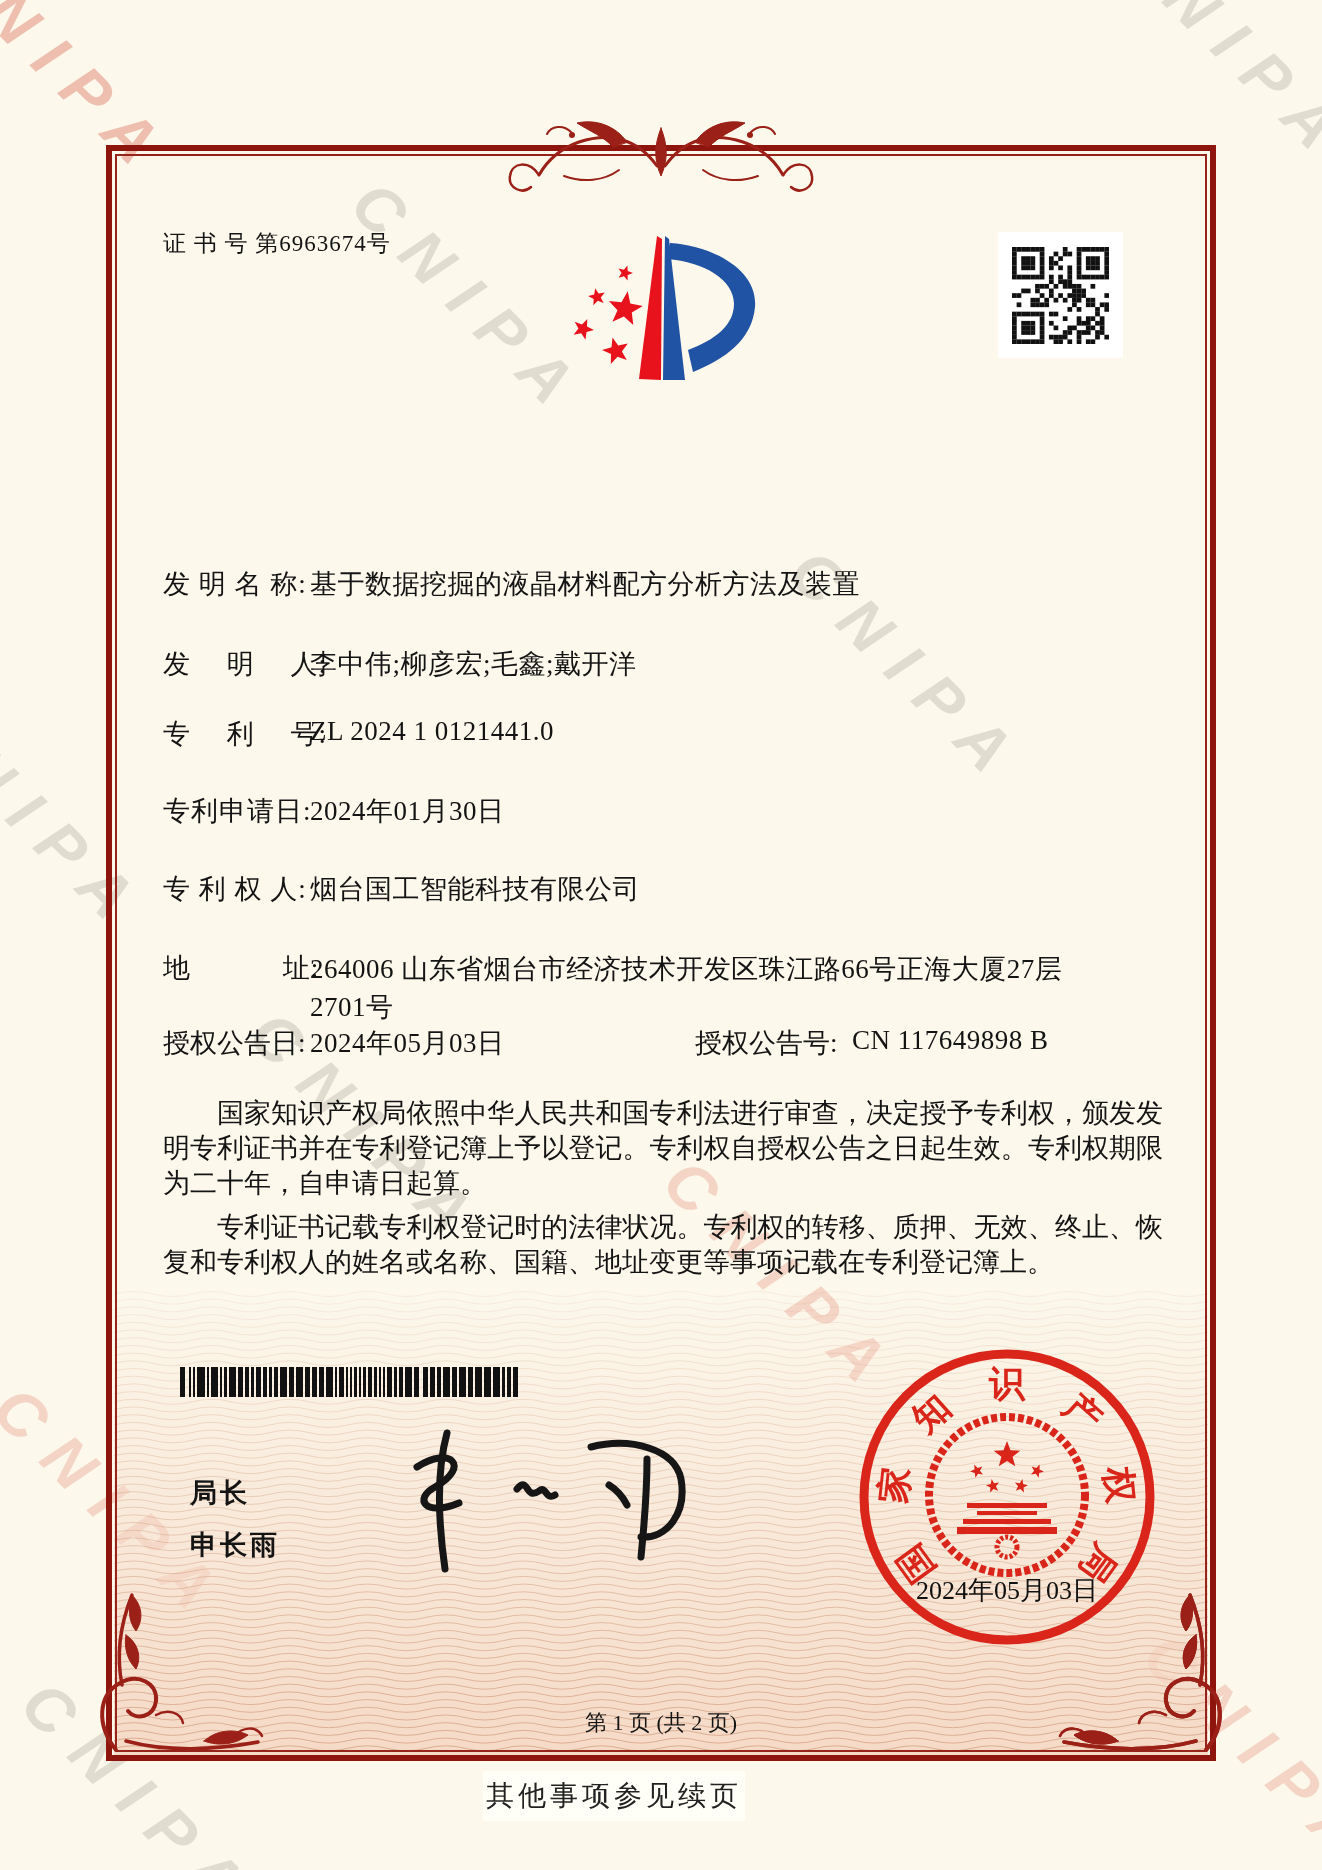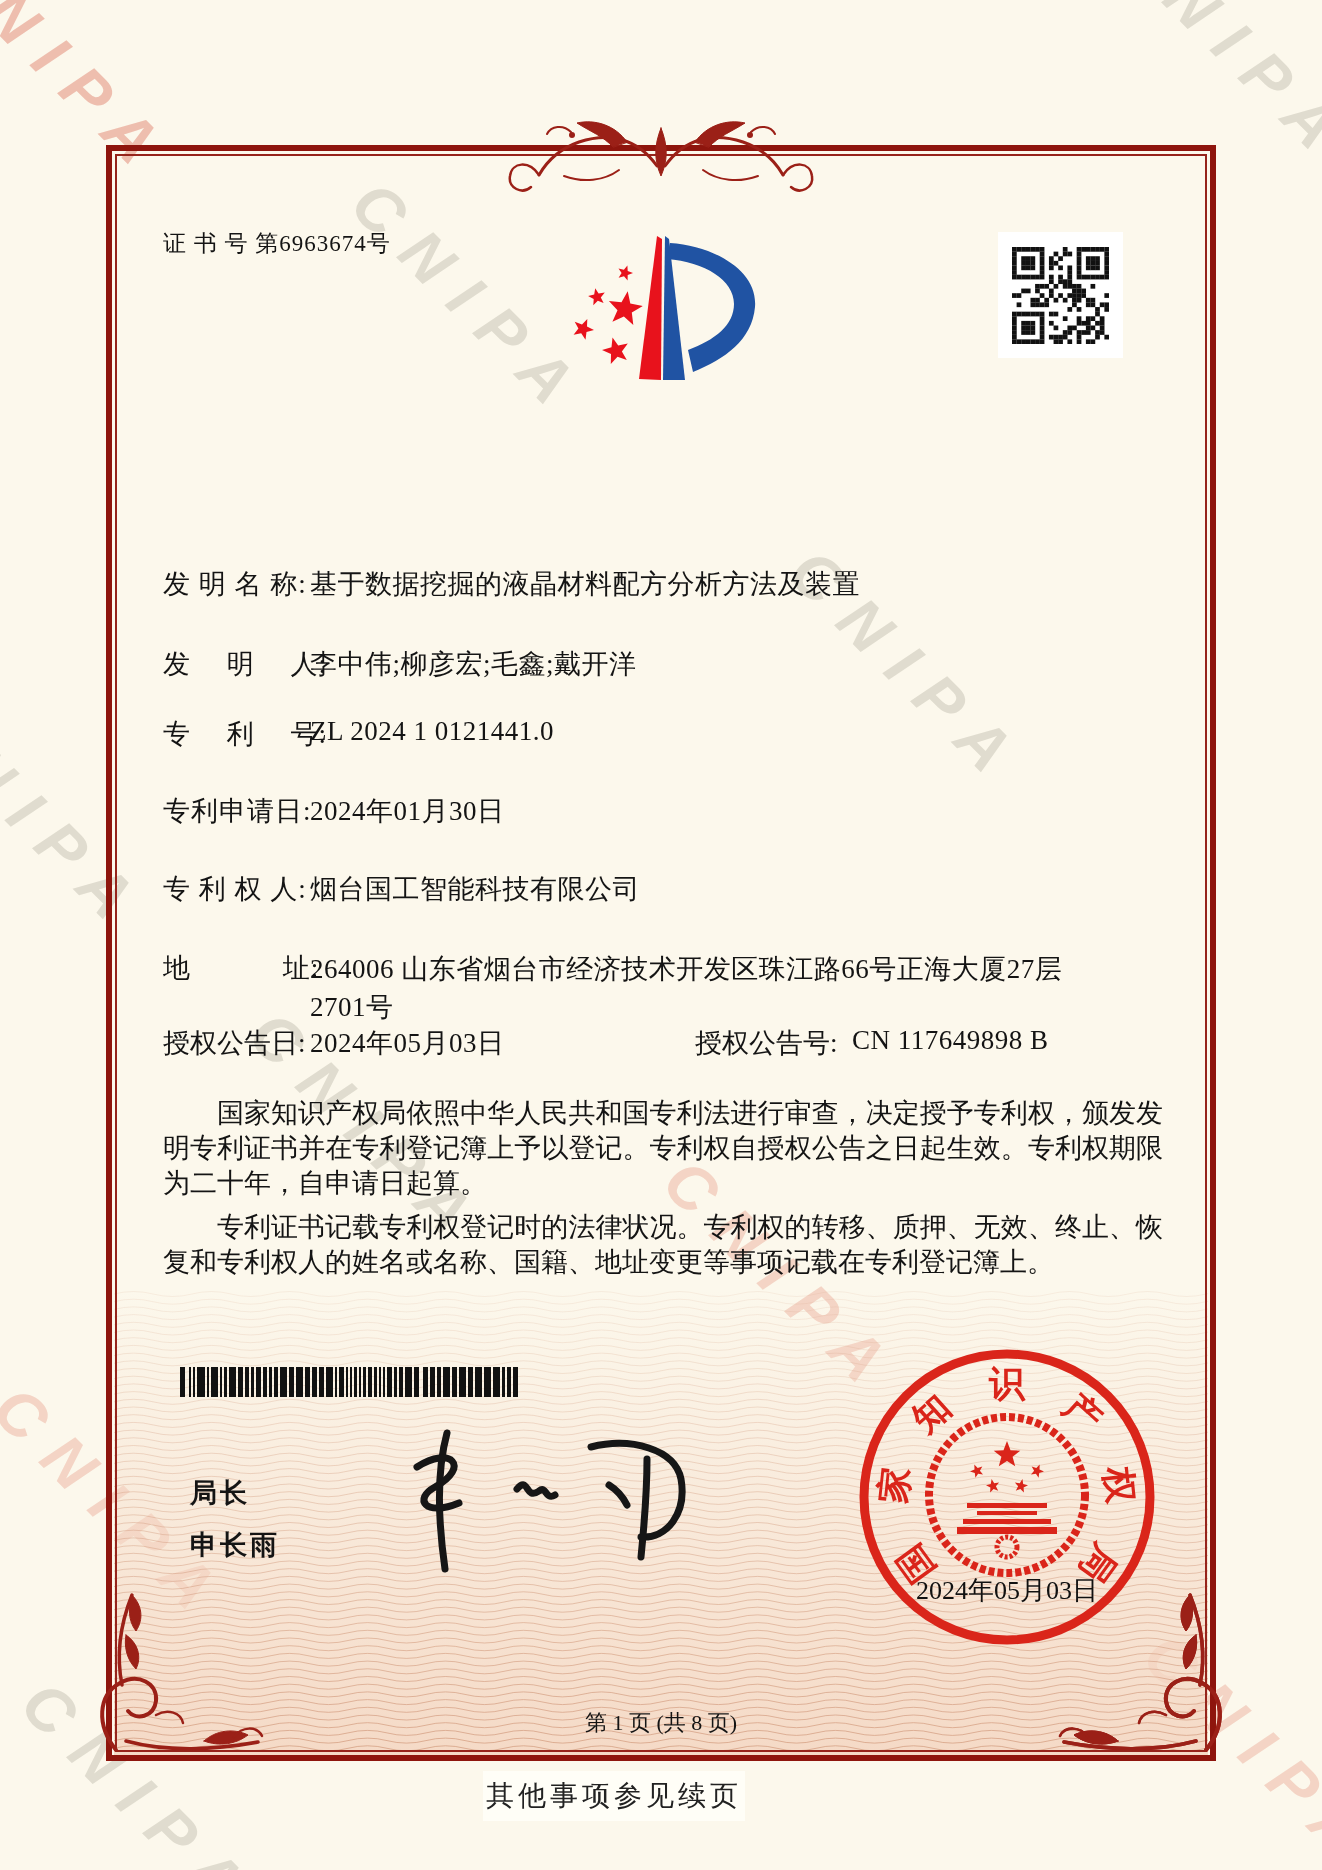--- a/index.html
+++ b/index.html
@@ -581,19 +581,19 @@
         </g>
       <rect x="-40" y="8" width="80" height="5"></rect>
       <rect x="-30" y="16" width="60" height="4"></rect>
       <rect x="-44" y="24" width="88" height="5"></rect>
       <rect x="-50" y="32" width="100" height="7"></rect>
       <circle cx="0" cy="52" r="10" fill="none" stroke="#da251a" stroke-width="5" stroke-dasharray="3 2"></circle>
     </g>
     <text id="seal-date" x="150" y="252" text-anchor="middle" font-size="26" fill="#111" font-family="Liberation Serif, DejaVu Serif, serif">2024年05月03日</text>
   </svg>
 
-  <div class="abs serif content" style="left:0;top:1708px;width:1322px;text-align:center;font-size:22px;z-index:5;">第 1 页 (共 8 页)</div>
+  <div class="abs serif content" style="left:0;top:1708px;width:1322px;text-align:center;font-size:22px;z-index:5;">第 1 页 (共 2 页)</div>
 
   <div id="note-box" class="abs">
     <span class="serif" style="font-size:28px;letter-spacing:4px;color:#222;">其他事项参见续页</span>
   </div>
 
 </div>
 
 </body></html>

